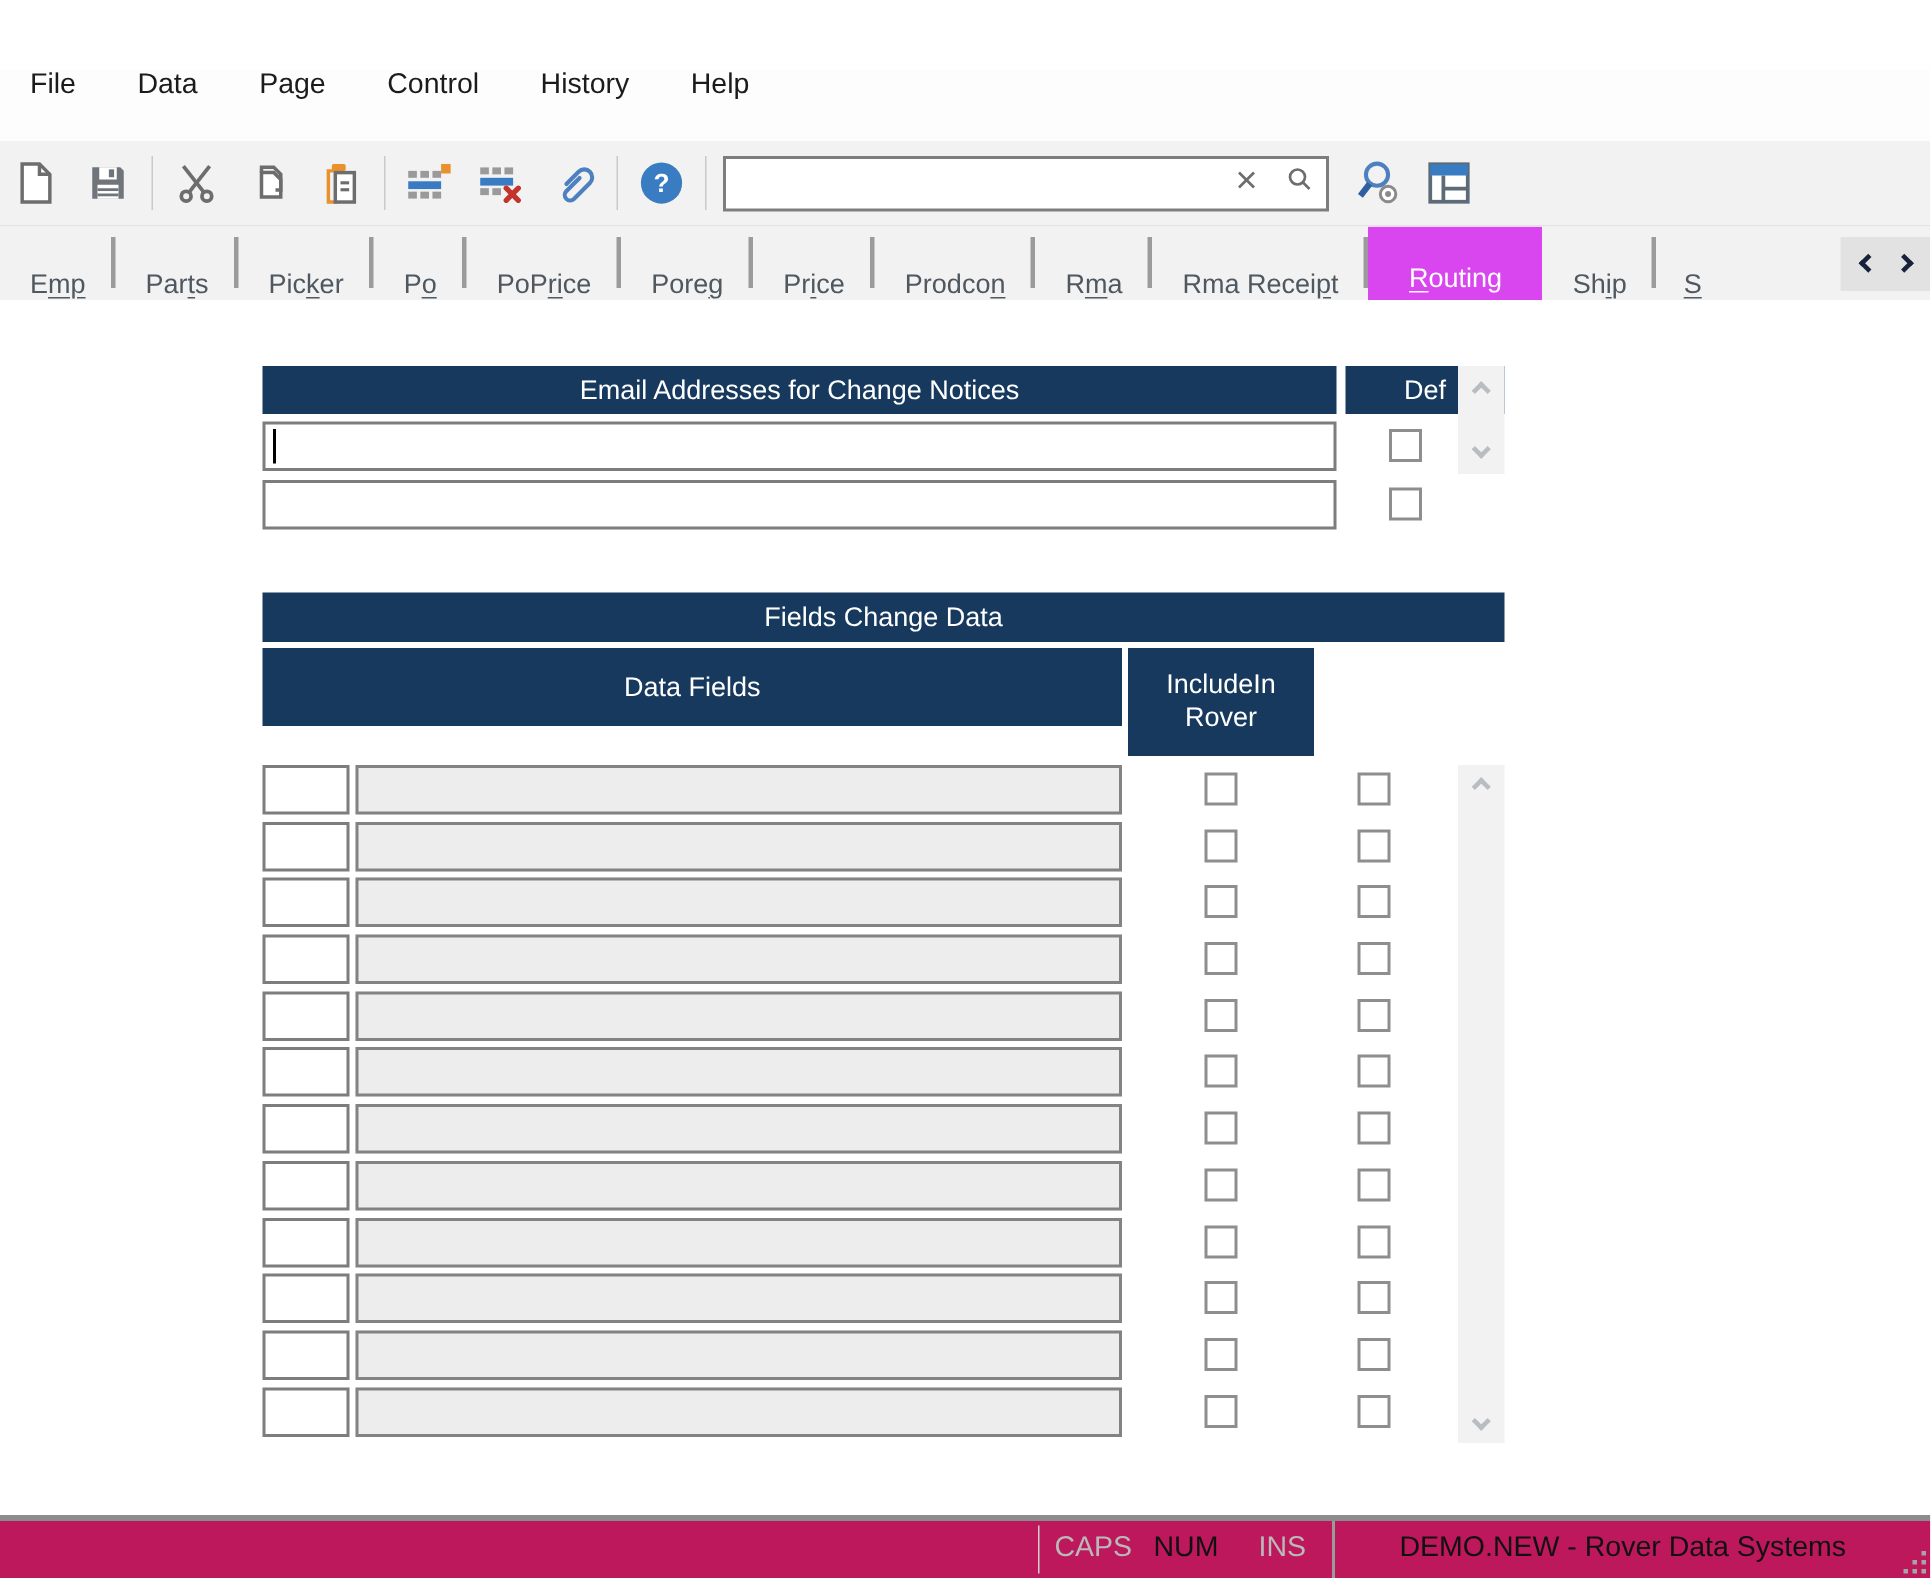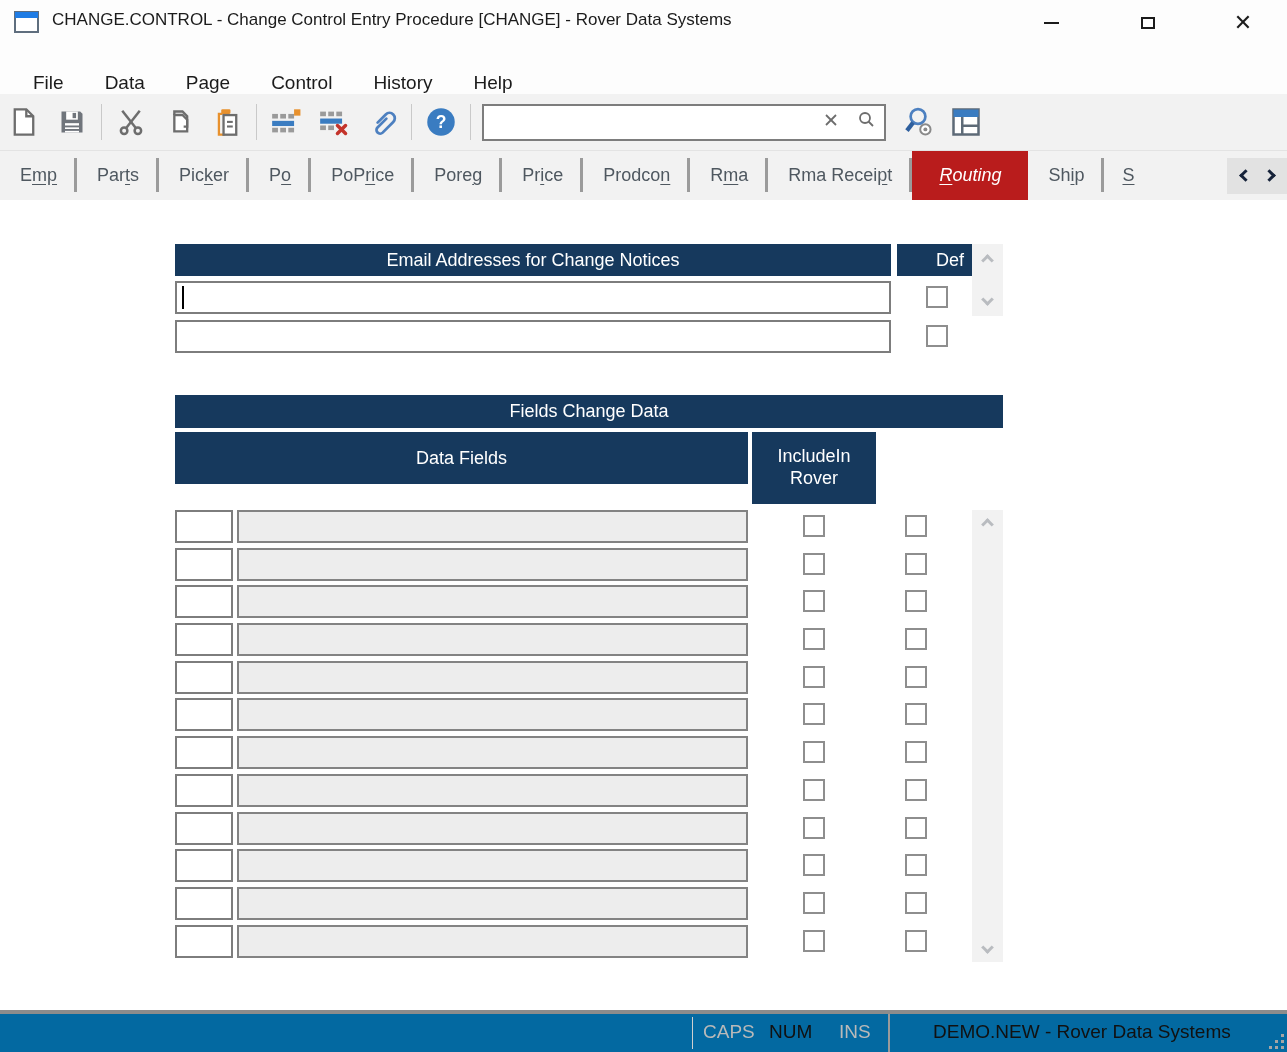--- a/index.html
+++ b/index.html
@@ -10,38 +10,38 @@
   .titlebar { position:absolute; top:0; left:0; width:100%; height:46px; background:#fdfdfd; display:flex; align-items:center; }
   .win-icon { position:absolute; left:14px; top:11px; width:25px; height:22px; border:2px solid #5f6e7e; background:#fff; }
   .win-icon::before { content:""; position:absolute; left:-1px; top:-1px; right:-1px; height:6px; background:#1f7ce4; }
   .titlebar-text { position:absolute; left:52px; top:10px; font-size:17px; color:#1b1b1b; white-space:nowrap; }
   .cap-btn { position:absolute; top:0; width:46px; height:46px; display:flex; align-items:center; justify-content:center; color:#1b1b1b; }
   .btn-min { left:1028px; } .btn-max { left:1125px; } .btn-close { left:1220px; font-size:22px; font-weight:300; }
   .btn-min i { display:block; width:15px; height:2px; background:#1b1b1b; }
   .btn-max i { display:block; width:14px; height:12px; border:2px solid #1b1b1b; }
 
   
-  .menubar { position:absolute; top:46px; left:0; width:100%; height:48px; background:#fdfdfd; display:flex; align-items:flex-end; padding-left:33px; }
+  .menubar { position:absolute; top:46px; left:0; width:100%; height:48px; background:#fdfdfd; display:flex; align-items:flex-start; padding-left:20px; }
   .menu-item { font-size:19px; color:#1b1b1b; margin-right:41px; cursor:default; }
 
   
   .toolbar { position:absolute; top:94px; left:0; width:100%; height:57px; background:#f2f2f2; display:flex; align-items:center; border-bottom:1px solid #e3e3e3; }
   .tb-btn { width:34px; height:36px; margin:0 7px; display:flex; align-items:center; justify-content:center; }
   .tb-sep { width:1px; height:36px; background:#c9c9c9; margin:0 5px; }
   .searchbox { position:relative; width:404px; height:37px; margin:0 8px 0 6px; background:#fff; border:2px solid #7d7d7d; display:flex; align-items:center; }
   .searchbox input { flex:1; border:none; outline:none; height:100%; font-size:17px; padding:0 6px; background:transparent; }
   .searchbox .sx { margin:0 9px; }
 
   
   .tabstrip { position:absolute; top:151px; left:0; width:100%; height:49px; background:#f2f2f2; display:flex; align-items:stretch; overflow:hidden; }
   .tabs { display:flex; align-items:stretch; flex:1; overflow:hidden; }
-  .tab { position:relative; display:flex; align-items:center; padding:0 20px; font-size:18px; color:#4f5860; white-space:nowrap; cursor:default; }
+  .tab { position:relative; display:flex; align-items:flex-end; padding:0 20px; font-size:18px; color:#4f5860; white-space:nowrap; cursor:default; }
   .tab::after { content:""; position:absolute; right:0; top:7px; width:3px; height:34px; background:#9b9b9b; }
   .tab u { text-underline-offset:3px; }
-  .tab.active { background:#b91c1c; color:#fff; padding:16px 27px;font-style:italic; }
+  .tab.active { background:#d946ef; color:#fff; padding:4px 27px; }
   .tab.active::after { display:none; }
   .tab.truncated { width:32px; padding:0 0 0 18px; overflow:hidden; }
   .tab.truncated::after { display:none; }
   .tab-nav { width:60px; background:#e2e2e2; align-self:center; height:36px; display:flex; align-items:center; justify-content:center; gap:15px; }
 
   
   .chev { display:inline-block; width:9px; height:9px; border-style:solid; border-color:#16233a; border-width:3px 3px 0 0; }
   .chev.left  { transform:rotate(-135deg); }
   .chev.right { transform:rotate(45deg); }
   .chev.up    { transform:rotate(-45deg); border-color:#b9bcc0; }
@@ -76,51 +76,38 @@
   .routing-row .seq { width:58px; height:33px; border:2px solid #7d7d7d; background:#fff; font-size:16px; padding:0 4px; outline:none; }
   .routing-row .field { width:511px; height:33px; margin-left:4px; border:2px solid #838383; background:#ededed; font-size:16px; padding:0 6px; outline:none; }
   .routing-row .cb1 { position:absolute; left:628px; top:5px; }
   .routing-row .cb2 { position:absolute; left:730px; top:5px; }
   .routing-scroll { position:absolute; left:797px; top:115px; width:31px; height:452px; background:#f2f2f2; display:flex; flex-direction:column; align-items:center; justify-content:space-between; padding:10px 0; }
 
   .checkbox { width:22px; height:22px; background:#fff; border:2px solid #8e8e8e; }
 
   
   .divider { position:absolute; top:1010px; left:0; width:100%; height:4px; background:#8c8c8c; }
-  .statusbar { position:absolute; top:1014px; left:0; width:100%; height:38px; background:#0369a1; font-size:19px; }
+  .statusbar { position:absolute; top:1014px; left:0; width:100%; height:38px; background:#be185d; font-size:19px; }
   .sb-sep1 { position:absolute; left:692px; top:3px; width:1px; height:32px; background:#cfcfcf; }
   .sb-caps { position:absolute; left:703px; top:7px; color:#b9b9b9; }
   .sb-num  { position:absolute; left:769px; top:7px; color:#111; }
   .sb-ins  { position:absolute; left:839px; top:7px; color:#b9b9b9; }
   .sb-sep2 { position:absolute; left:888px; top:0; width:2px; height:38px; background:#9a9a9a; }
   .sb-session { position:absolute; left:933px; top:7px; color:#111; white-space:nowrap; }
   .grip { position:absolute; right:3px; bottom:3px; width:16px; height:16px; }
   .grip i { position:absolute; width:3px; height:3px; background:#a5a5a5; }
   .grip i:nth-child(1){ right:0; bottom:0; } .grip i:nth-child(2){ right:0; bottom:6px; }
   .grip i:nth-child(3){ right:0; bottom:12px; } .grip i:nth-child(4){ right:6px; bottom:0; }
   .grip i:nth-child(5){ right:6px; bottom:6px; } .grip i:nth-child(6){ right:12px; bottom:0; }
 </style>
 </head>
 <body>
 
 <div class="window">
 
-  <div class="titlebar">
-    <span class="win-icon"></span>
-    <span class="titlebar-text">CHANGE.CONTROL - Change Control Entry Procedure [CHANGE] - Rover Data Systems</span>
-    <span class="cap-btn btn-min">
-        <i></i>
-      </span>
-    <span class="cap-btn btn-max">
-        <i></i>
-      </span>
-    <span class="cap-btn btn-close">
-        <span>✕</span>
-      </span>
-  </div>
 
   <div class="menubar">
       <span class="menu-item">File</span>
       <span class="menu-item">Data</span>
       <span class="menu-item">Page</span>
       <span class="menu-item">Control</span>
       <span class="menu-item">History</span>
       <span class="menu-item">Help</span>
     </div>
 

